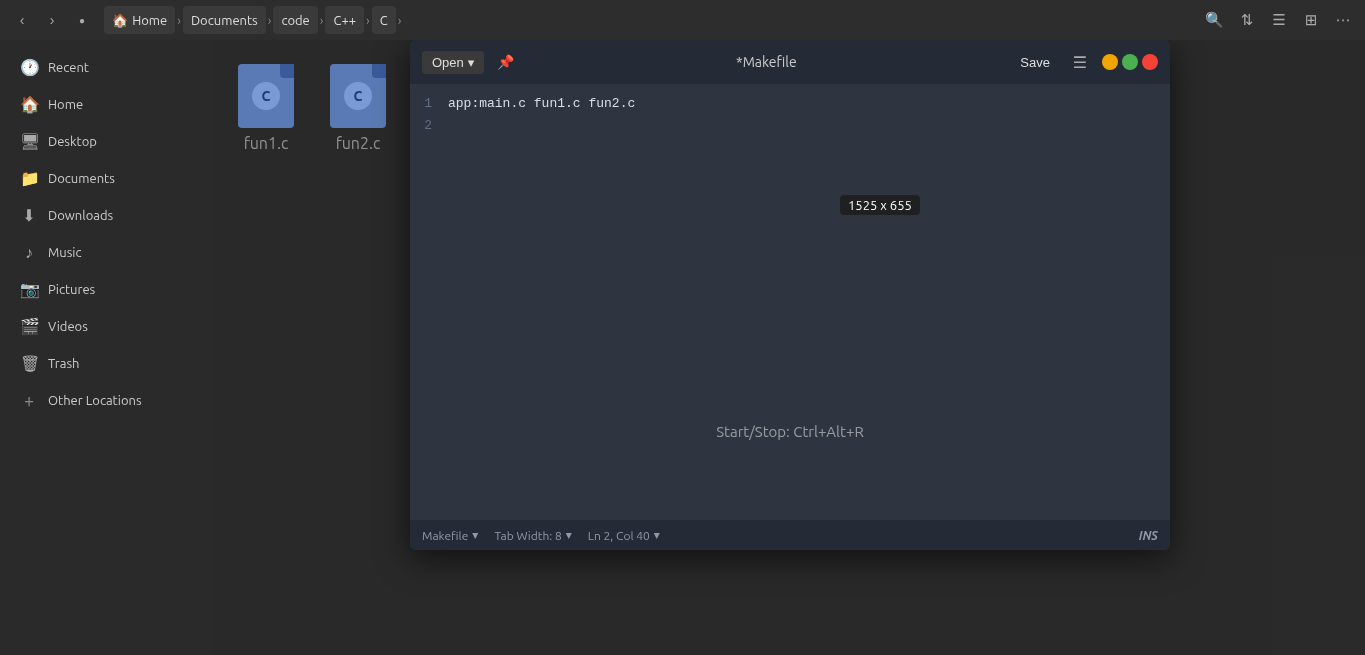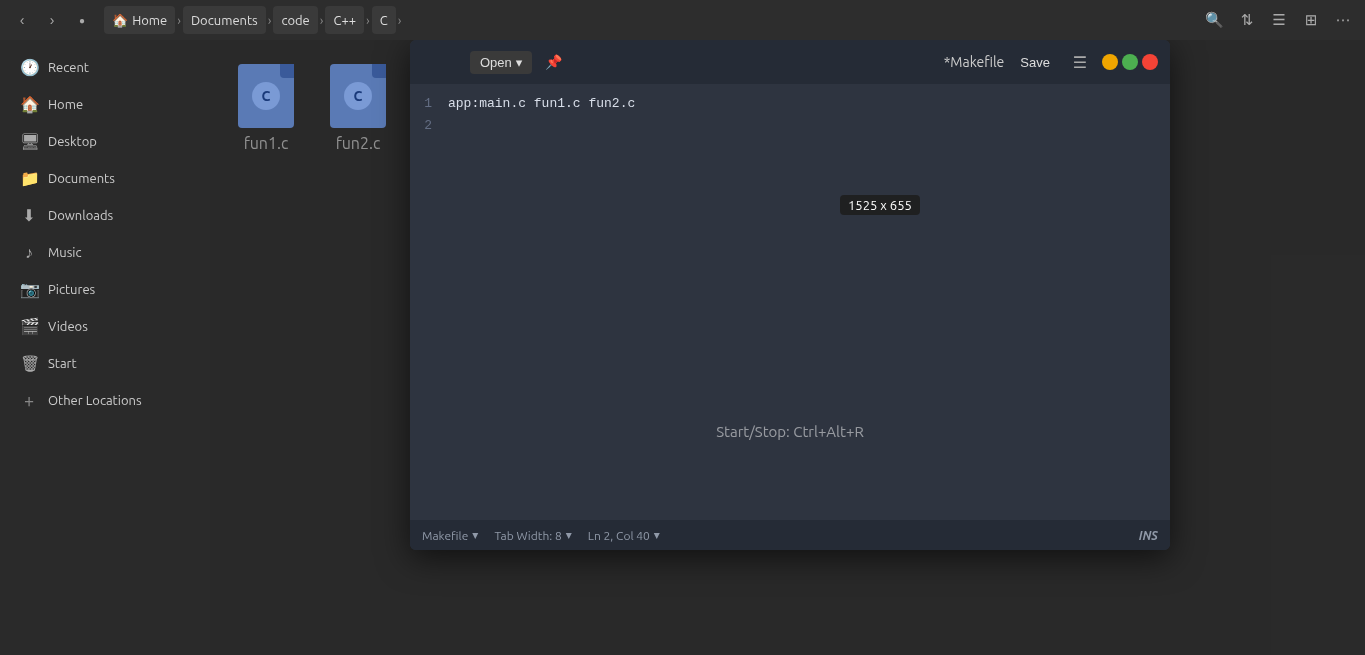--- a/index.html
+++ b/index.html
@@ -247,38 +247,37 @@
       background: #3a3a3a;
       border: none;
       border-radius: 4px;
       color: #ddd;
       font-size: 13px;
       padding: 4px 10px;
       cursor: pointer;
       display: flex;
       align-items: center;
       gap: 4px;
-      margin-left: 48px;
     }
     .editor-pin-btn {
       width: 28px;
       height: 28px;
       background: transparent;
       border: none;
       border-radius: 4px;
       color: #aaa;
       cursor: pointer;
       display: flex;
       align-items: center;
       justify-content: center;
       font-size: 14px;
     }
     .editor-title-area {
       flex: 1;
-      text-align: right;
+      text-align: center;
       color: #ccc;
       font-size: 14px;
     }
     .editor-save-btn {
       background: transparent;
       border: none;
       color: #ddd;
       font-size: 13px;
       cursor: pointer;
       padding: 4px 8px;
@@ -475,21 +474,21 @@
     <div class="sidebar-item">
       <span class="icon">📷</span>
       <span>Pictures</span>
     </div>
     <div class="sidebar-item">
       <span class="icon">🎬</span>
       <span>Videos</span>
     </div>
     <div class="sidebar-item">
       <span class="icon">🗑</span>
-      <span>Start</span>
+      <span>Trash</span>
     </div>
     <div class="sidebar-item add-item">
       <span class="icon" style="font-size:18px;color:#888;">+</span>
       <span>Other Locations</span>
     </div>
   </div>
 
   <div class="file-area">
 
     <div class="file-area-dim"></div>

